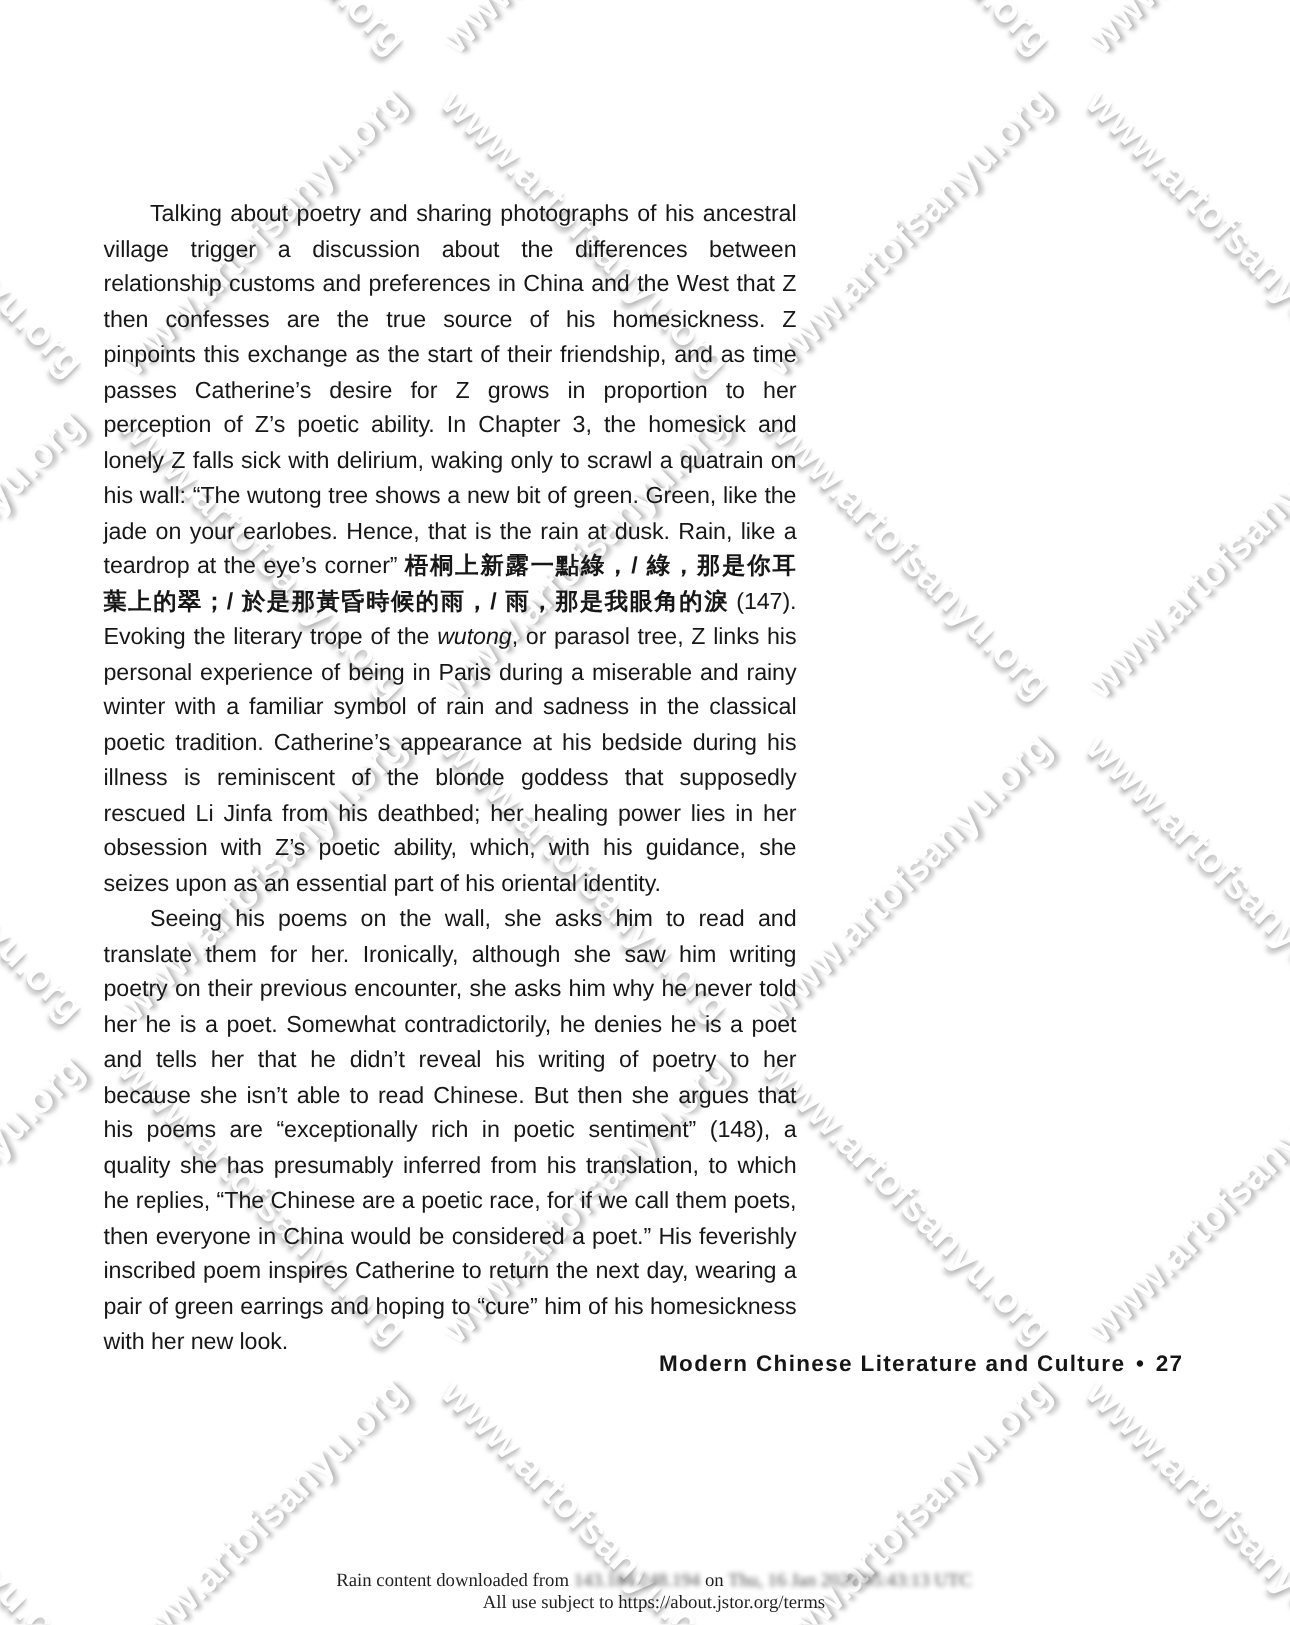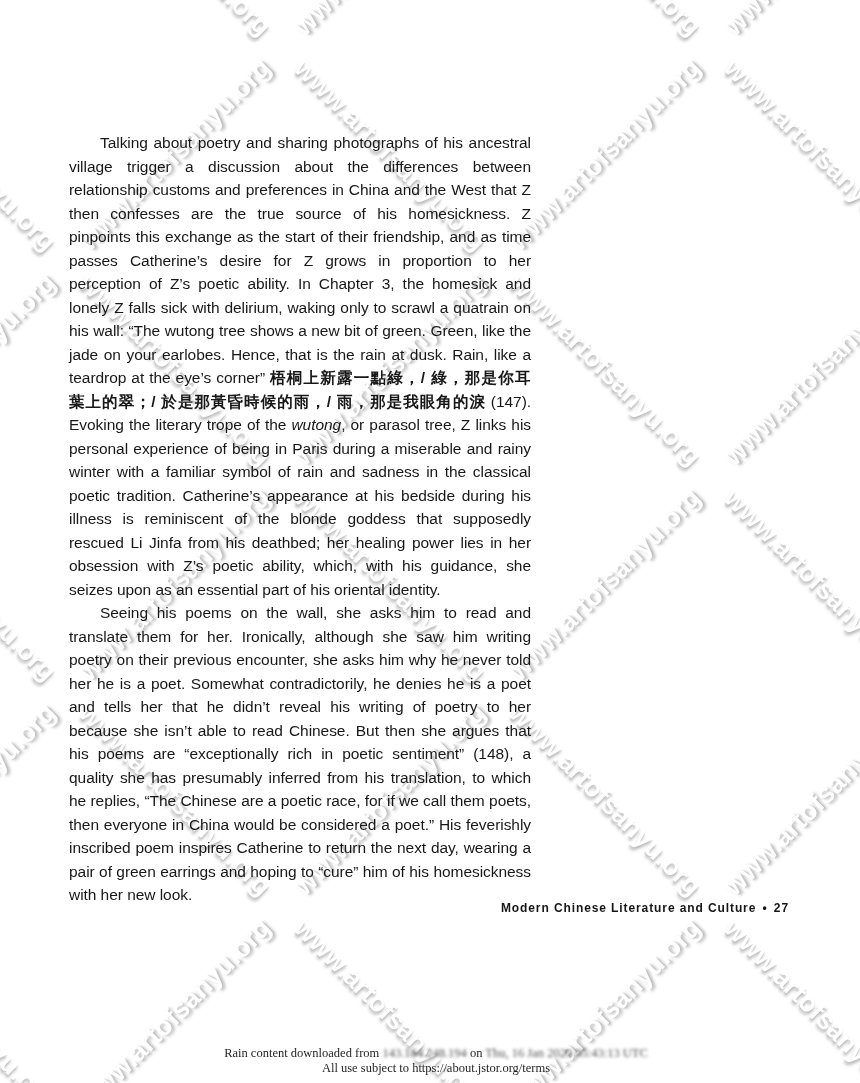--- a/index.html
+++ b/index.html
@@ -41,21 +41,21 @@
   .body-text p.indent { text-indent:31px; }
   .it { font-style:italic; }
   .cjk { font-weight:700; letter-spacing:0.5px; }
 
   
   .footer {
     position:absolute;
     top:901px; right:70px;
     z-index:1;
     font-weight:700;
-    font-size:12px;
+    font-size:15px;
     letter-spacing:0.9px;
     color:#161616;
     white-space:nowrap;
   }
   .footer span { padding:0 1px; }
 
   
   .jstor {
     position:absolute;
     left:0; top:1046px; width:872px;

